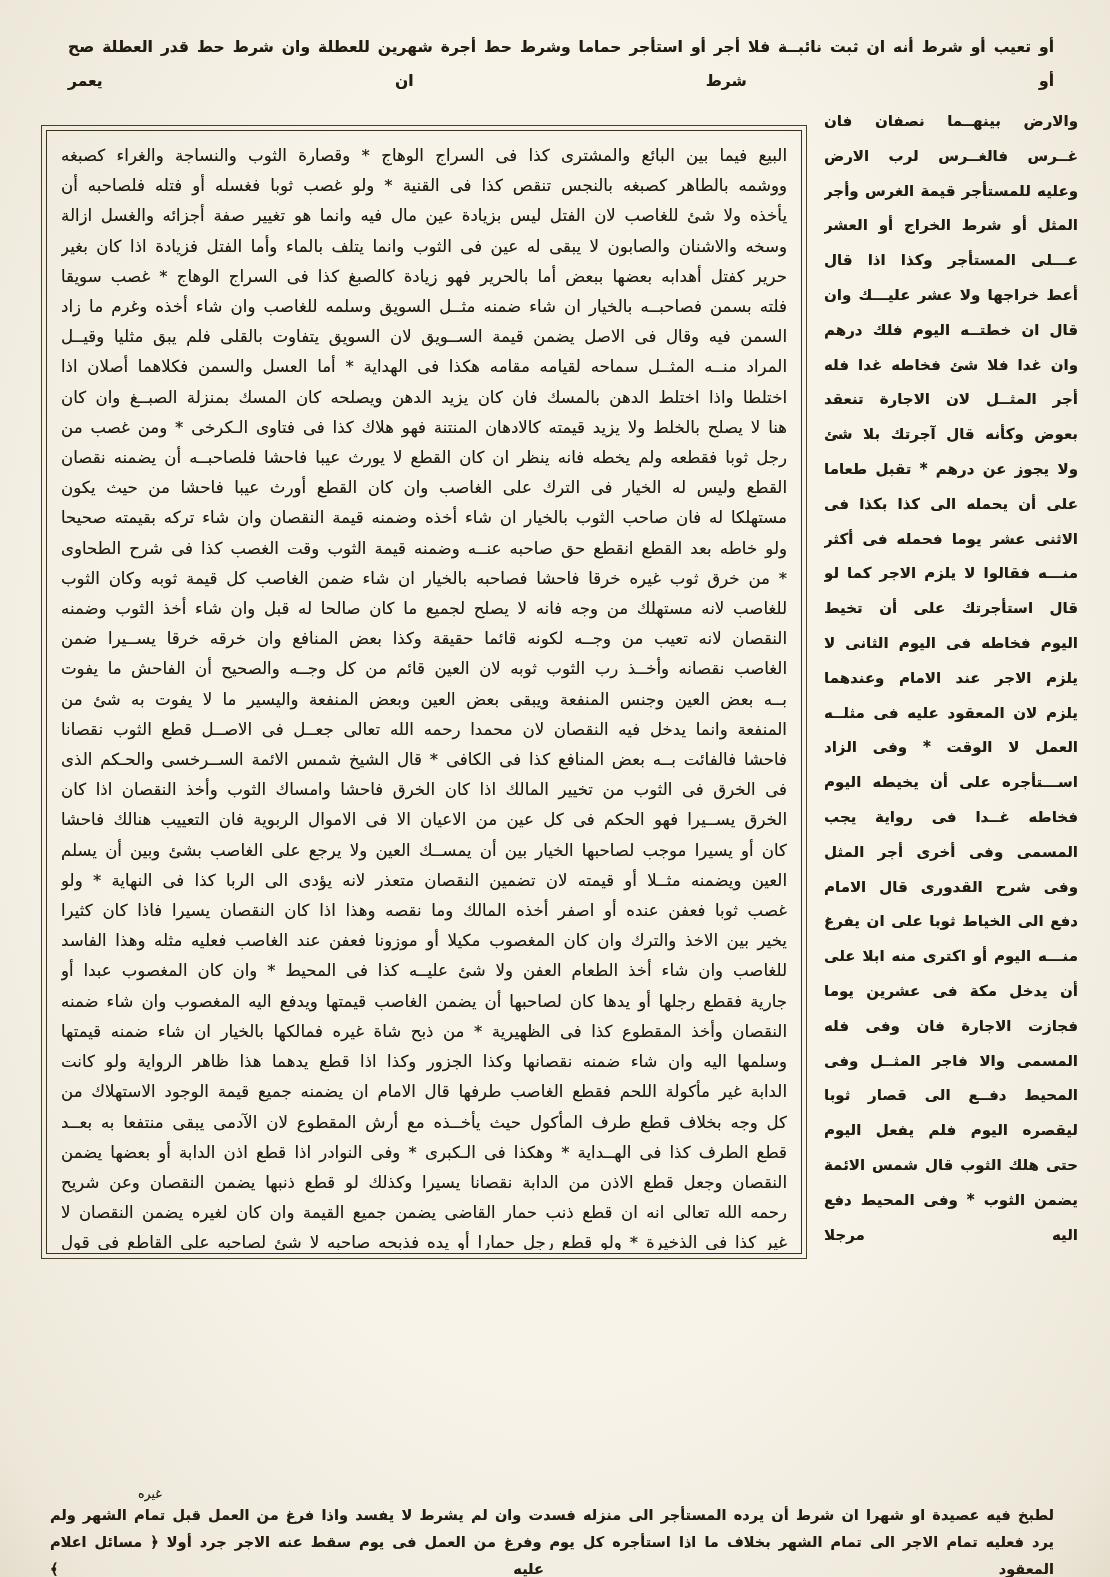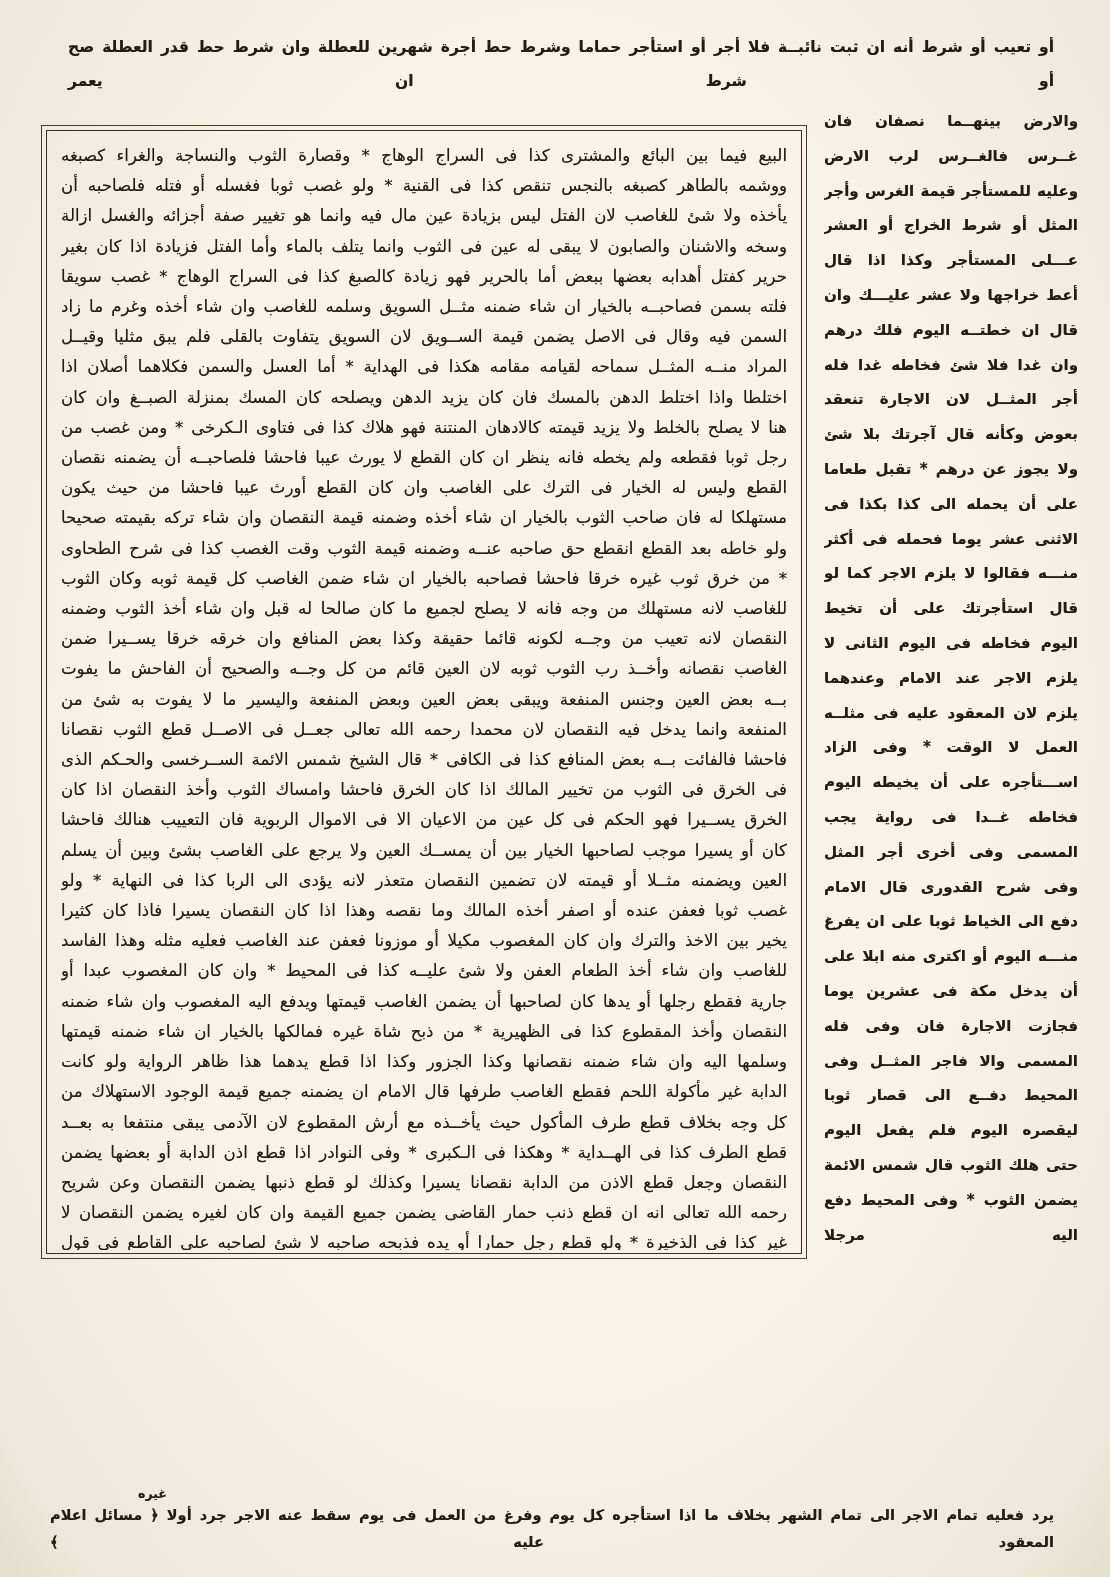--- a/index.html
+++ b/index.html
@@ -62,37 +62,38 @@
     position:absolute; top:1502px; right:56px; left:50px;
   }
   .fline {
     font-size:14.5px; font-weight:bold;
     line-height:27px;
     text-align:justify; text-align-last:justify;
     word-spacing:1.5px;
   }
   .catchword {
     position:absolute; top:1486px; left:138px;
-    font-size:12.5px; font-weight:bold;
+    font-size:12.5px; font-weight:normal;
   }
 </style>
 </head>
 <body>
 
 <div class="page">
 
   <div class="header">
     <div class="hline">أو تعيب أو شرط أنه ان ثبت نائبــة فلا أجر أو استأجر حماما وشرط حط أجرة شهرين للعطلة وان شرط حط قدر العطلة صح أو شرط ان يعمر</div>
   </div>
 
   <div class="frame">
     <div class="main-text">البيع فيما بين البائع والمشترى كذا فى السراج الوهاج * وقصارة الثوب والنساجة والغراء كصبغه ووشمه بالطاهر كصبغه بالنجس تنقص كذا فى القنية * ولو غصب ثوبا فغسله أو فتله فلصاحبه أن يأخذه ولا شئ للغاصب لان الفتل ليس بزيادة عين مال فيه وانما هو تغيير صفة أجزائه والغسل ازالة وسخه والاشنان والصابون لا يبقى له عين فى الثوب وانما يتلف بالماء وأما الفتل فزيادة اذا كان بغير حرير كفتل أهدابه بعضها ببعض أما بالحرير فهو زيادة كالصبغ كذا فى السراج الوهاج * غصب سويقا فلته بسمن فصاحبــه بالخيار ان شاء ضمنه مثــل السويق وسلمه للغاصب وان شاء أخذه وغرم ما زاد السمن فيه وقال فى الاصل يضمن قيمة الســويق لان السويق يتفاوت بالقلى فلم يبق مثليا وقيــل المراد منــه المثــل سماحه لقيامه مقامه هكذا فى الهداية * أما العسل والسمن فكلاهما أصلان اذا اختلطا واذا اختلط الدهن بالمسك فان كان يزيد الدهن ويصلحه كان المسك بمنزلة الصبــغ وان كان هنا لا يصلح بالخلط ولا يزيد قيمته كالادهان المنتنة فهو هلاك كذا فى فتاوى الـكرخى * ومن غصب من رجل ثوبا فقطعه ولم يخطه فانه ينظر ان كان القطع لا يورث عيبا فاحشا فلصاحبــه أن يضمنه نقصان القطع وليس له الخيار فى الترك على الغاصب وان كان القطع أورث عيبا فاحشا من حيث يكون مستهلكا له فان صاحب الثوب بالخيار ان شاء أخذه وضمنه قيمة النقصان وان شاء تركه بقيمته صحيحا ولو خاطه بعد القطع انقطع حق صاحبه عنــه وضمنه قيمة الثوب وقت الغصب كذا فى شرح الطحاوى * من خرق ثوب غيره خرقا فاحشا فصاحبه بالخيار ان شاء ضمن الغاصب كل قيمة ثوبه وكان الثوب للغاصب لانه مستهلك من وجه فانه لا يصلح لجميع ما كان صالحا له قبل وان شاء أخذ الثوب وضمنه النقصان لانه تعيب من وجــه لكونه قائما حقيقة وكذا بعض المنافع وان خرقه خرقا يســيرا ضمن الغاصب نقصانه وأخــذ رب الثوب ثوبه لان العين قائم من كل وجــه والصحيح أن الفاحش ما يفوت بــه بعض العين وجنس المنفعة ويبقى بعض العين وبعض المنفعة واليسير ما لا يفوت به شئ من المنفعة وانما يدخل فيه النقصان لان محمدا رحمه الله تعالى جعــل فى الاصــل قطع الثوب نقصانا فاحشا فالفائت بــه بعض المنافع كذا فى الكافى * قال الشيخ شمس الائمة الســرخسى والحـكم الذى فى الخرق فى الثوب من تخيير المالك اذا كان الخرق فاحشا وامساك الثوب وأخذ النقصان اذا كان الخرق يســيرا فهو الحكم فى كل عين من الاعيان الا فى الاموال الربوية فان التعييب هنالك فاحشا كان أو يسيرا موجب لصاحبها الخيار بين أن يمســك العين ولا يرجع على الغاصب بشئ وبين أن يسلم العين ويضمنه مثــلا أو قيمته لان تضمين النقصان متعذر لانه يؤدى الى الربا كذا فى النهاية * ولو غصب ثوبا فعفن عنده أو اصفر أخذه المالك وما نقصه وهذا اذا كان النقصان يسيرا فاذا كان كثيرا يخير بين الاخذ والترك وان كان المغصوب مكيلا أو موزونا فعفن عند الغاصب فعليه مثله وهذا الفاسد للغاصب وان شاء أخذ الطعام العفن ولا شئ عليــه كذا فى المحيط * وان كان المغصوب عبدا أو جارية فقطع رجلها أو يدها كان لصاحبها أن يضمن الغاصب قيمتها ويدفع اليه المغصوب وان شاء ضمنه النقصان وأخذ المقطوع كذا فى الظهيرية * من ذبح شاة غيره فمالكها بالخيار ان شاء ضمنه قيمتها وسلمها اليه وان شاء ضمنه نقصانها وكذا الجزور وكذا اذا قطع يدهما هذا ظاهر الرواية ولو كانت الدابة غير مأكولة اللحم فقطع الغاصب طرفها قال الامام ان يضمنه جميع قيمة الوجود الاستهلاك من كل وجه بخلاف قطع طرف المأكول حيث يأخــذه مع أرش المقطوع لان الآدمى يبقى منتفعا به بعــد قطع الطرف كذا فى الهــداية * وهكذا فى الـكبرى * وفى النوادر اذا قطع اذن الدابة أو بعضها يضمن النقصان وجعل قطع الاذن من الدابة نقصانا يسيرا وكذلك لو قطع ذنبها يضمن النقصان وعن شريح رحمه الله تعالى انه ان قطع ذنب حمار القاضى يضمن جميع القيمة وان كان لغيره يضمن النقصان لا غير كذا فى الذخيرة * ولو قطع رجل حمارا أو يده فذبحه صاحبه لا شئ لصاحبه على القاطع فى قول أبى حنيفة رحمه الله تعالى كذا فى فتاوى قاضيخان * ضرب نور</div>
   </div>
 
   <div class="margin-col">والارض بينهــما نصفان فان غــرس فالغــرس لرب الارض وعليه للمستأجر قيمة الغرس وأجر المثل أو شرط الخراج أو العشر عـــلى المستأجر وكذا اذا قال أعط خراجها ولا عشر عليـــك وان قال ان خطتــه اليوم فلك درهم وان غدا فلا شئ فخاطه غدا فله أجر المثــل لان الاجارة تنعقد بعوض وكأنه قال آجرتك بلا شئ ولا يجوز عن درهم * تقبل طعاما على أن يحمله الى كذا بكذا فى الاثنى عشر يوما فحمله فى أكثر منـــه فقالوا لا يلزم الاجر كما لو قال استأجرتك على أن تخيط اليوم فخاطه فى اليوم الثانى لا يلزم الاجر عند الامام وعندهما يلزم لان المعقود عليه فى مثلــه العمل لا الوقت * وفى الزاد اســـتأجره على أن يخيطه اليوم فخاطه غــدا فى رواية يجب المسمى وفى أخرى أجر المثل وفى شرح القدورى قال الامام دفع الى الخياط ثوبا على ان يفرغ منـــه اليوم أو اكترى منه ابلا على أن يدخل مكة فى عشرين يوما فجازت الاجارة فان وفى فله المسمى والا فاجر المثــل وفى المحيط دفــع الى قصار ثوبا ليقصره اليوم فلم يفعل اليوم حتى هلك الثوب قال شمس الائمة يضمن الثوب * وفى المحيط دفع اليه مرجلا</div>
 
   <div class="catchword">غيره</div>
 
   <div class="footer">
+    <div class="fline">لطبخ فيه عصيدة او شهرا ان شرط أن يرده المستأجر الى منزله فسدت وان لم يشرط لا يفسد واذا فرغ من العمل قبل تمام الشهر ولم</div>
     <div class="fline">يرد فعليه تمام الاجر الى تمام الشهر بخلاف ما اذا استأجره كل يوم وفرغ من العمل فى يوم سقط عنه الاجر جرد أولا ﴿ مسائل اعلام المعقود عليه ﴾</div>
   </div>
 
 </div>
 
 </body></html>

